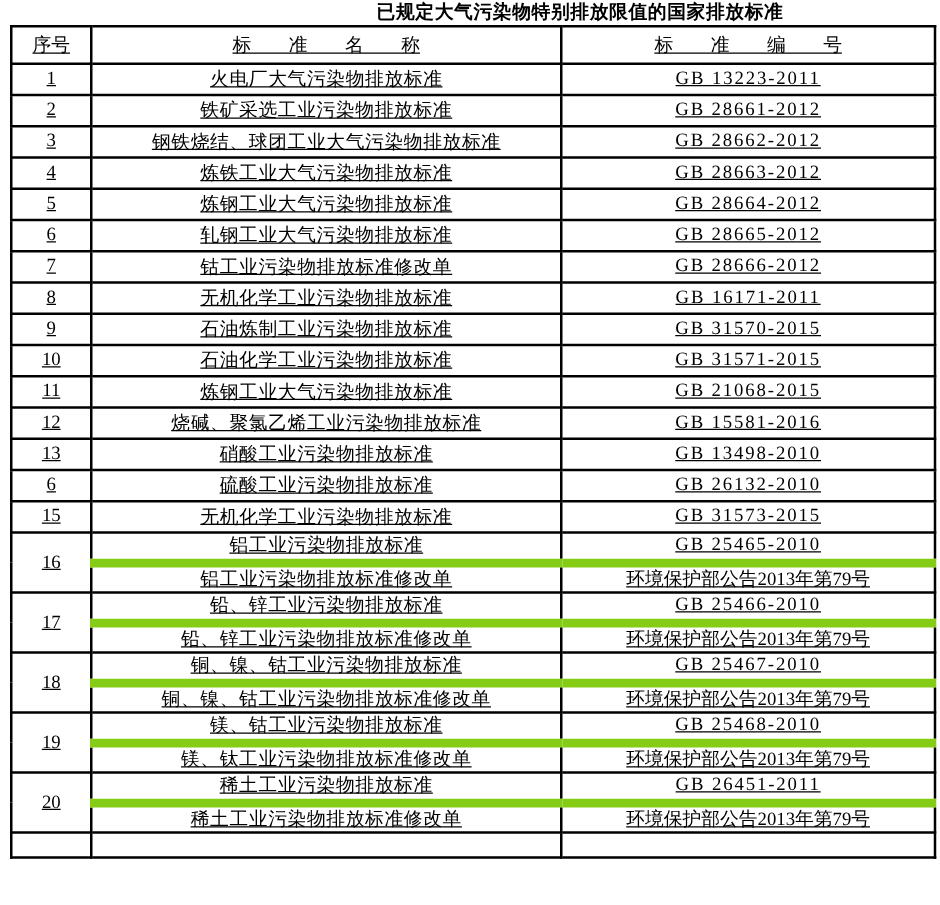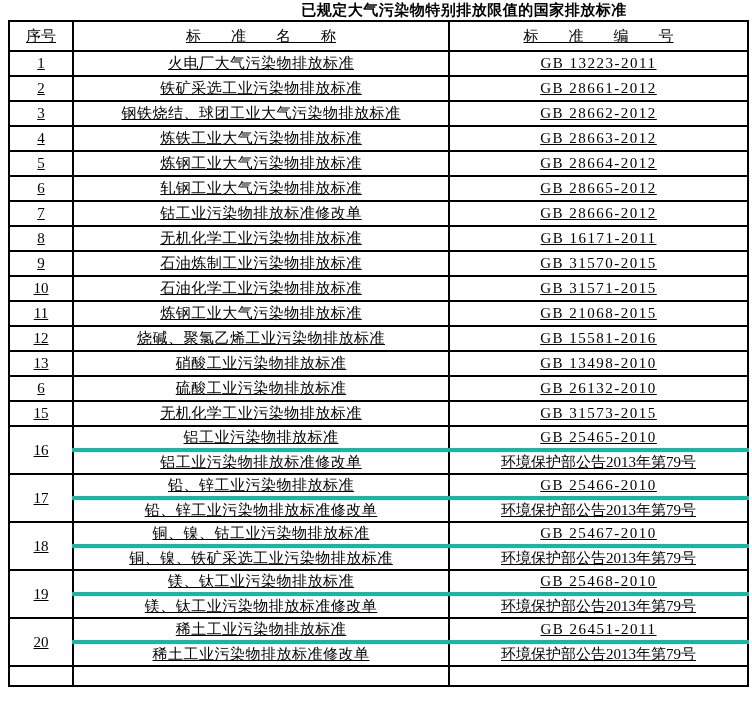--- a/index.html
+++ b/index.html
@@ -41,22 +41,22 @@
     font-weight: normal;
     padding: 0;
     overflow: hidden;
     white-space: nowrap;
   }
   tr.header-row  { height: 30px; }
   tr.single-row  { height: 25px; }
   tr.sub-row     { height: 24px; }
   tr.partial-row { height: 20px; }
   
-  tr.sub-top td.splittable { border-bottom: 4px solid #14b8a6; }
-  tr.sub-bottom td.splittable { border-top: 4px solid #84cc16; }
+  tr.sub-top td.splittable { border-bottom: 2px solid #14b8a6; }
+  tr.sub-bottom td.splittable { border-top: 7px solid #84cc16; }
   td.code-cell.gb { letter-spacing: 1.5px; }
   td.name-cell { letter-spacing: 0.5px; }
 </style>
 </head>
 <body>
 
 <div class="page-title">已规定大气污染物特别排放限值的国家排放标准</div>
 
 <table class="standards">
   <colgroup>
@@ -164,26 +164,26 @@
       <tr class="sub-row sub-bottom">
         <td class="name-cell splittable">铅、锌工业污染物排放标准修改单</td>
         <td class="code-cell splittable">环境保护部公告2013年第79号</td>
       </tr>
       <tr class="sub-row sub-top">
         <td class="no-cell" rowspan="2">18</td>
         <td class="name-cell splittable">铜、镍、钴工业污染物排放标准</td>
         <td class="code-cell splittable gb">GB 25467-2010</td>
       </tr>
       <tr class="sub-row sub-bottom">
-        <td class="name-cell splittable">铜、镍、铁矿采选工业污染物排放标准</td>
+        <td class="name-cell splittable">铜、镍、钴工业污染物排放标准修改单</td>
         <td class="code-cell splittable">环境保护部公告2013年第79号</td>
       </tr>
       <tr class="sub-row sub-top">
         <td class="no-cell" rowspan="2">19</td>
-        <td class="name-cell splittable">镁、钛工业污染物排放标准</td>
+        <td class="name-cell splittable">镁、钴工业污染物排放标准</td>
         <td class="code-cell splittable gb">GB 25468-2010</td>
       </tr>
       <tr class="sub-row sub-bottom">
         <td class="name-cell splittable">镁、钛工业污染物排放标准修改单</td>
         <td class="code-cell splittable">环境保护部公告2013年第79号</td>
       </tr>
       <tr class="sub-row sub-top">
         <td class="no-cell" rowspan="2">20</td>
         <td class="name-cell splittable">稀土工业污染物排放标准</td>
         <td class="code-cell splittable gb">GB 26451-2011</td>

